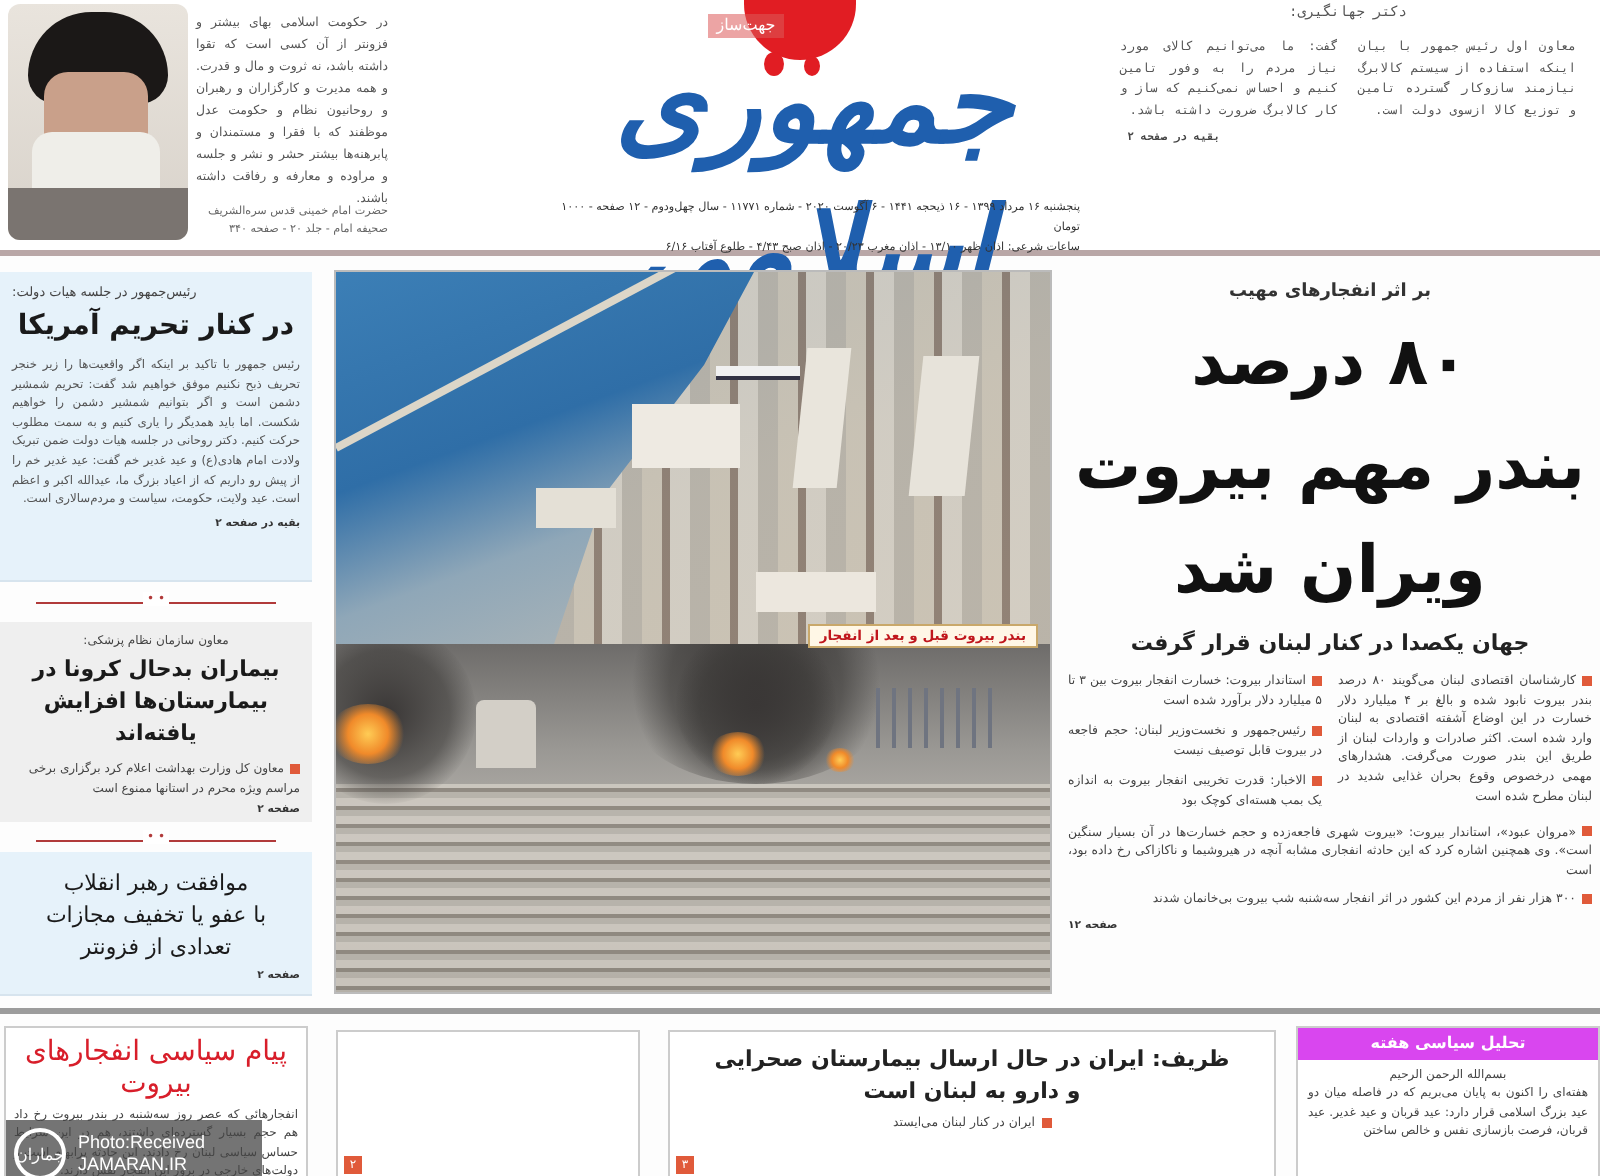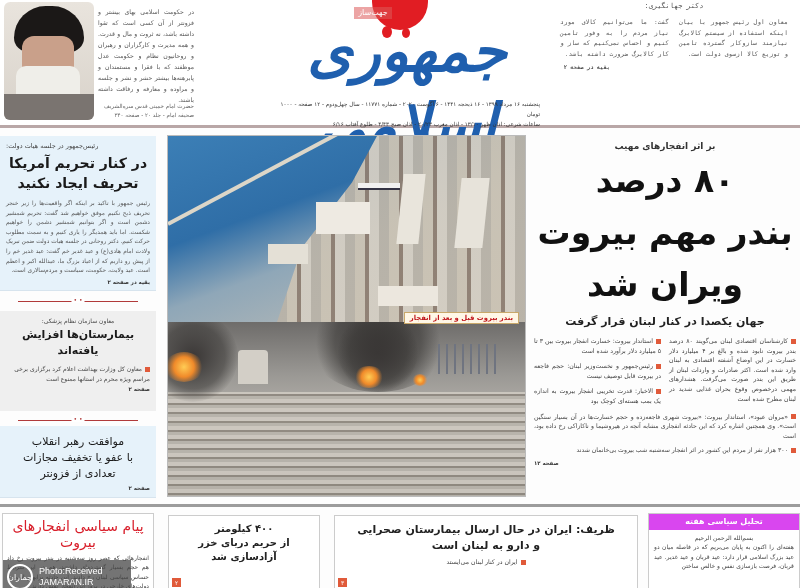--- a/index.html
+++ b/index.html
@@ -147,31 +147,31 @@
       </div>
       <div class="more">بقیه در صفحه ۲</div>
     </div>
   </div>
 
   <div class="leftcol">
     <div class="box box1">
       <div class="kicker">رئیس‌جمهور در جلسه هیات دولت:</div>
       <div class="headline">
         <div>در کنار تحریم آمریکا</div>
-        <div>تحریف ایجاد نکنید</div>
       </div>
       <div class="body">رئیس جمهور با تاکید بر اینکه اگر واقعیت‌ها را زیر خنجر تحریف ذبح نکنیم موفق خواهیم شد گفت: تحریم شمشیر دشمن است و اگر بتوانیم شمشیر دشمن را خواهیم شکست. اما باید همدیگر را یاری کنیم و به سمت مطلوب حرکت کنیم. دکتر روحانی در جلسه هیات دولت ضمن تبریک ولادت امام هادی(ع) و عید غدیر خم گفت: عید غدیر خم را از پیش رو داریم که از اعیاد بزرگ ما، عیدالله اکبر و اعظم است. عید ولایت، حکومت، سیاست و مردم‌سالاری است.</div>
       <div class="more-small">بقیه در صفحه ۲</div>
     </div>
 
     <div class="divider" style="top:170px;"></div>
 
     <div class="box2">
       <div class="kicker">معاون سازمان نظام پزشکی:</div>
       <div class="headline">
+        <div>بیماران بدحال کرونا در</div>
         <div>بیمارستان‌ها افزایش یافته‌اند</div>
       </div>
       <div class="body">
         <span class="bullet"></span><span>معاون کل وزارت بهداشت اعلام کرد برگزاری برخی مراسم ویژه محرم در استانها ممنوع است</span>
       </div>
       <div class="more-small">صفحه ۲</div>
     </div>
 
     <div class="divider" style="top:289px;"></div>
 
@@ -240,25 +240,20 @@
       <div class="watermark">
         <div class="wm-logo">جماران</div>
         <div class="wm-text">
           <div>Photo:Received</div>
           <div>JAMARAN.IR</div>
         </div>
       </div>
     </div>
 
     <div class="b2">
-      <div class="headline">
-        <div>۴۰۰ کیلومتر</div>
-        <div>از حریم دریای خزر</div>
-        <div>آزادسازی شد</div>
-      </div>
       <div class="pnum">۲</div>
     </div>
 
     <div class="b3">
       <div class="headline">
         <div>ظریف: ایران در حال ارسال بیمارستان صحرایی</div>
         <div>و دارو به لبنان است</div>
       </div>
       <div class="sub"><span class="bullet"></span><span>ایران در کنار لبنان می‌ایستد</span></div>
       <div class="pnum">۳</div>

